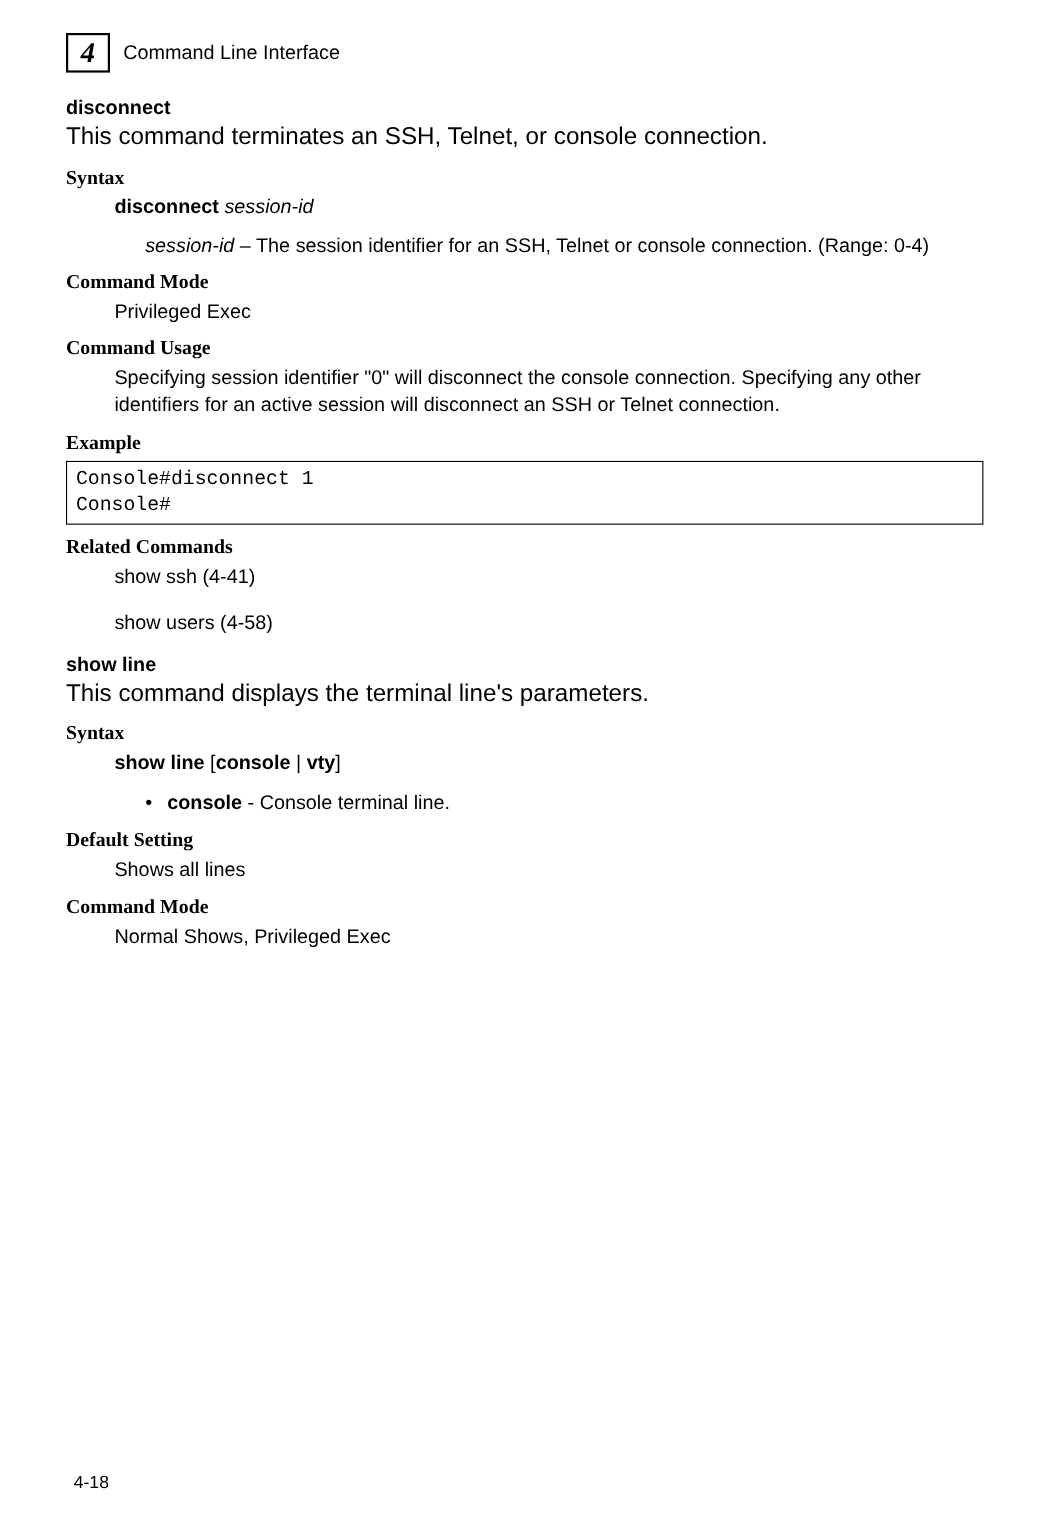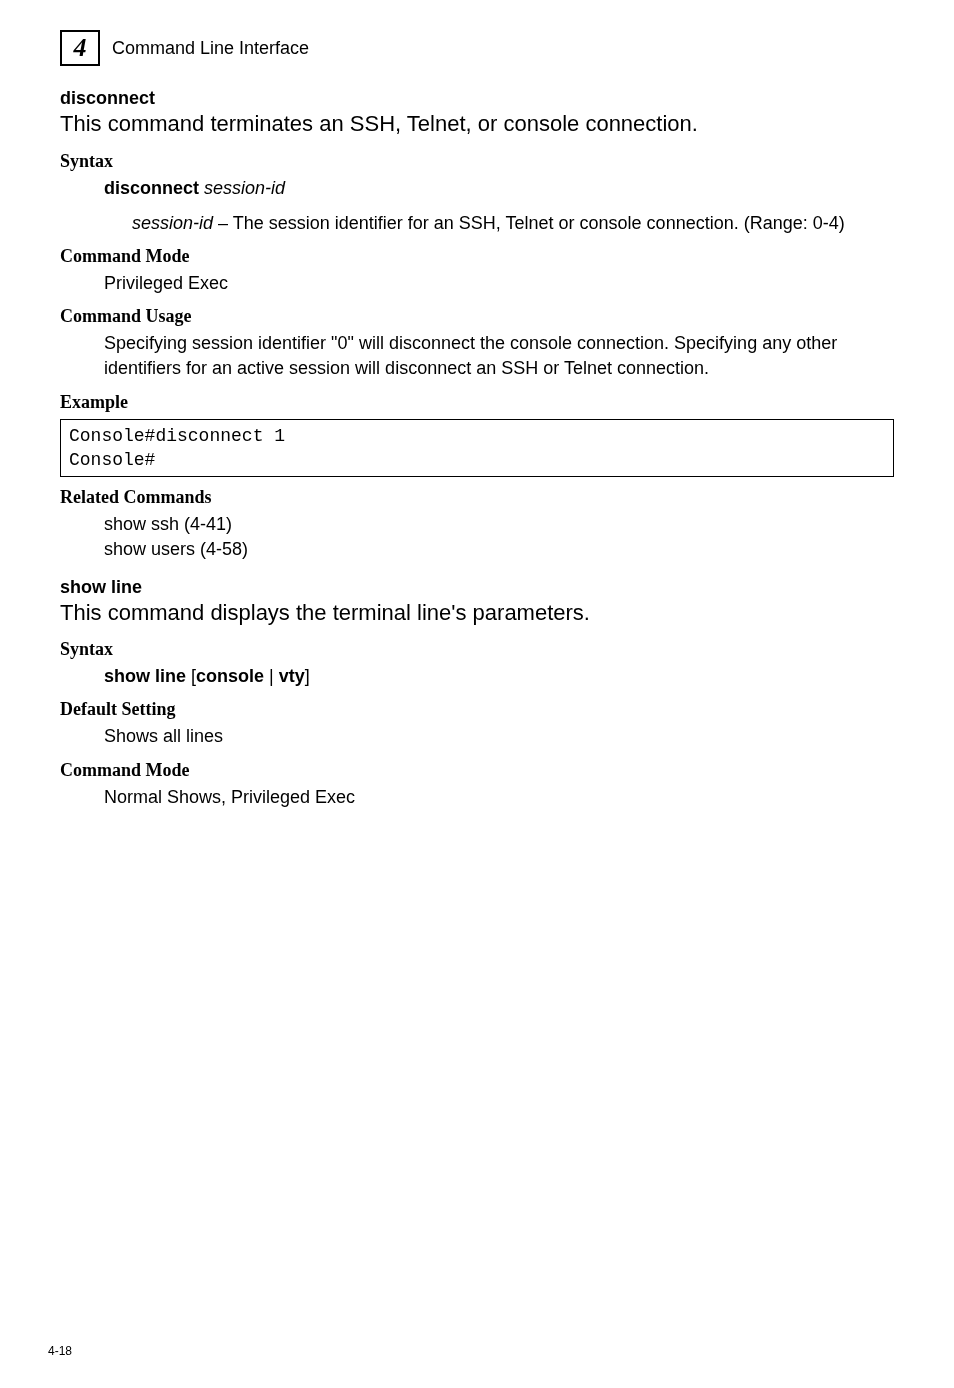--- a/index.html
+++ b/index.html
@@ -85,22 +85,22 @@
   }
   ul.bullets li::before {
     content: "•";
     position: absolute;
     left: 0;
     top: 0;
   }
   .page-num {
     position: absolute;
     bottom: 30px;
-    left: 48px;
-    font-size: 12px;
+    left: 67px;
+    font-size: 16px;
   }
 </style>
 </head>
 <body>
 
 <div class="header">
   <div class="chapter-box">4</div>
   <div class="header-title">Command Line Interface</div>
 </div>
 
@@ -121,31 +121,32 @@
 <div class="indent1">Privileged Exec</div>
 
 <div class="section-heading">Command Usage</div>
 <div class="indent1">Specifying session identifier "0" will disconnect the console connection. Specifying any other identifiers for an active session will disconnect an SSH or Telnet connection.</div>
 
 <div class="section-heading">Example</div>
 <div class="code-box">Console#disconnect 1
 Console#</div>
 
 <div class="section-heading">Related Commands</div>
-<div class="indent1" style="margin-bottom:0">show ssh (4-41)</div>
+<div class="indent1" style="margin-bottom:17px">show ssh (4-41)</div>
 <div class="indent1">show users (4-58)</div>
 
 <div class="cmd-title" style="margin-top:14px">show line</div>
 <div class="desc">This command displays the terminal line's parameters.</div>
 
 <div class="section-heading">Syntax</div>
 <div class="indent1">
   <span class="bold">show line</span><span> [</span><span class="bold">console</span><span> | </span><span class="bold">vty</span><span>]</span>
 </div>
 <ul class="bullets">
+  <li><span class="bold">console</span><span> - Console terminal line.</span></li>
 </ul>
 
 <div class="section-heading">Default Setting</div>
 <div class="indent1">Shows all lines</div>
 
 <div class="section-heading">Command Mode</div>
 <div class="indent1">Normal Shows, Privileged Exec</div>
 
 <div class="page-num">4-18</div>
 

